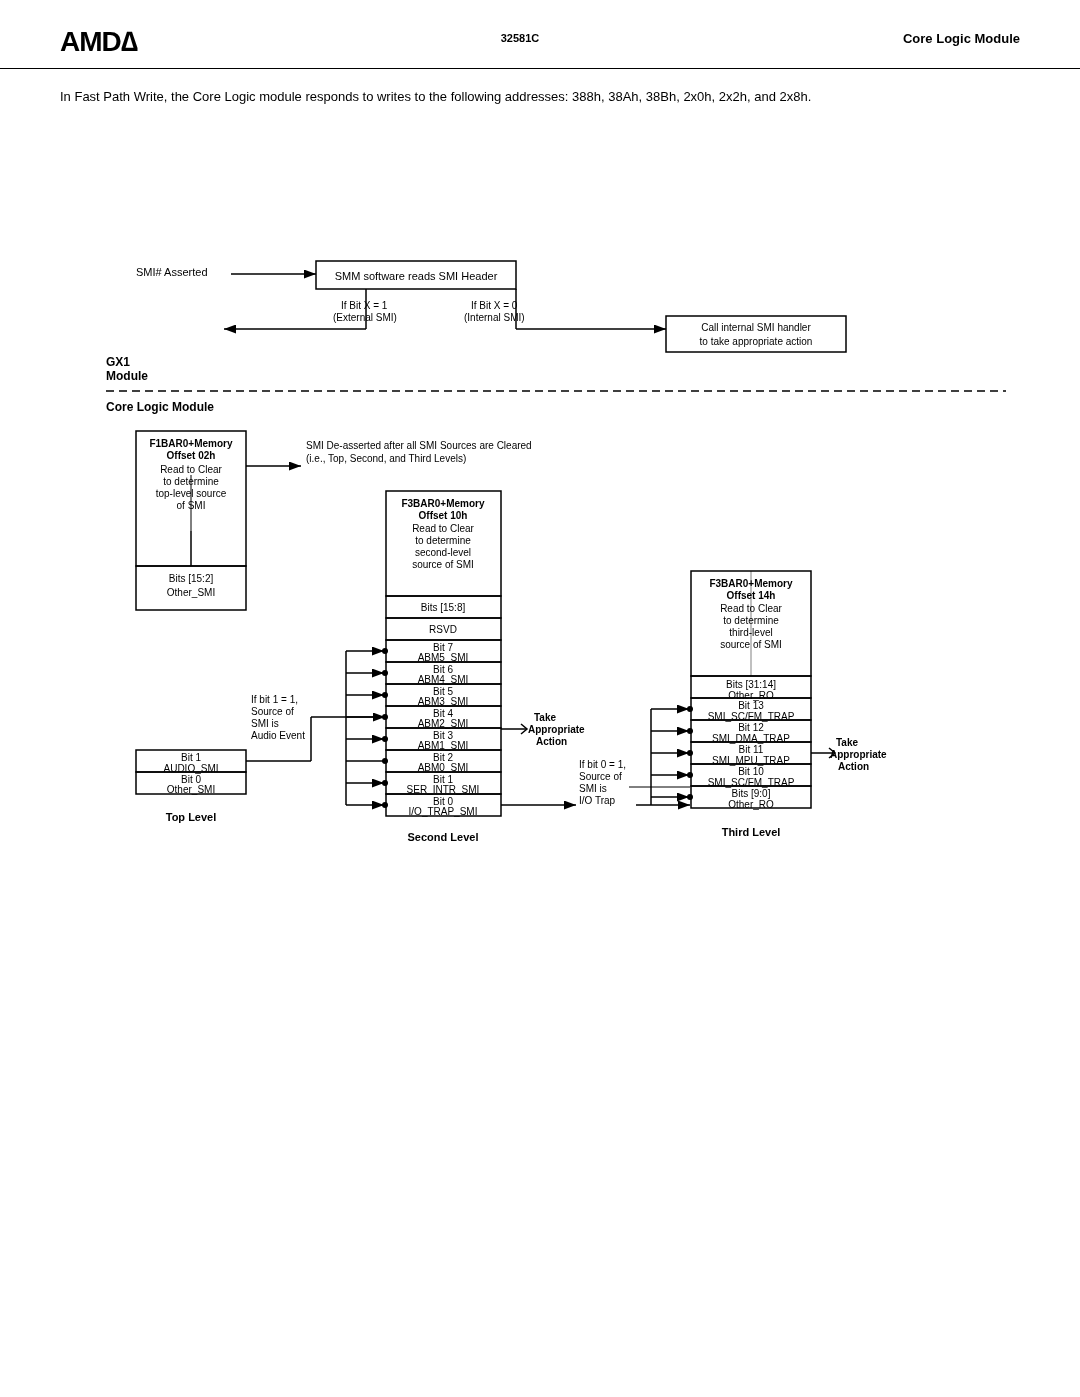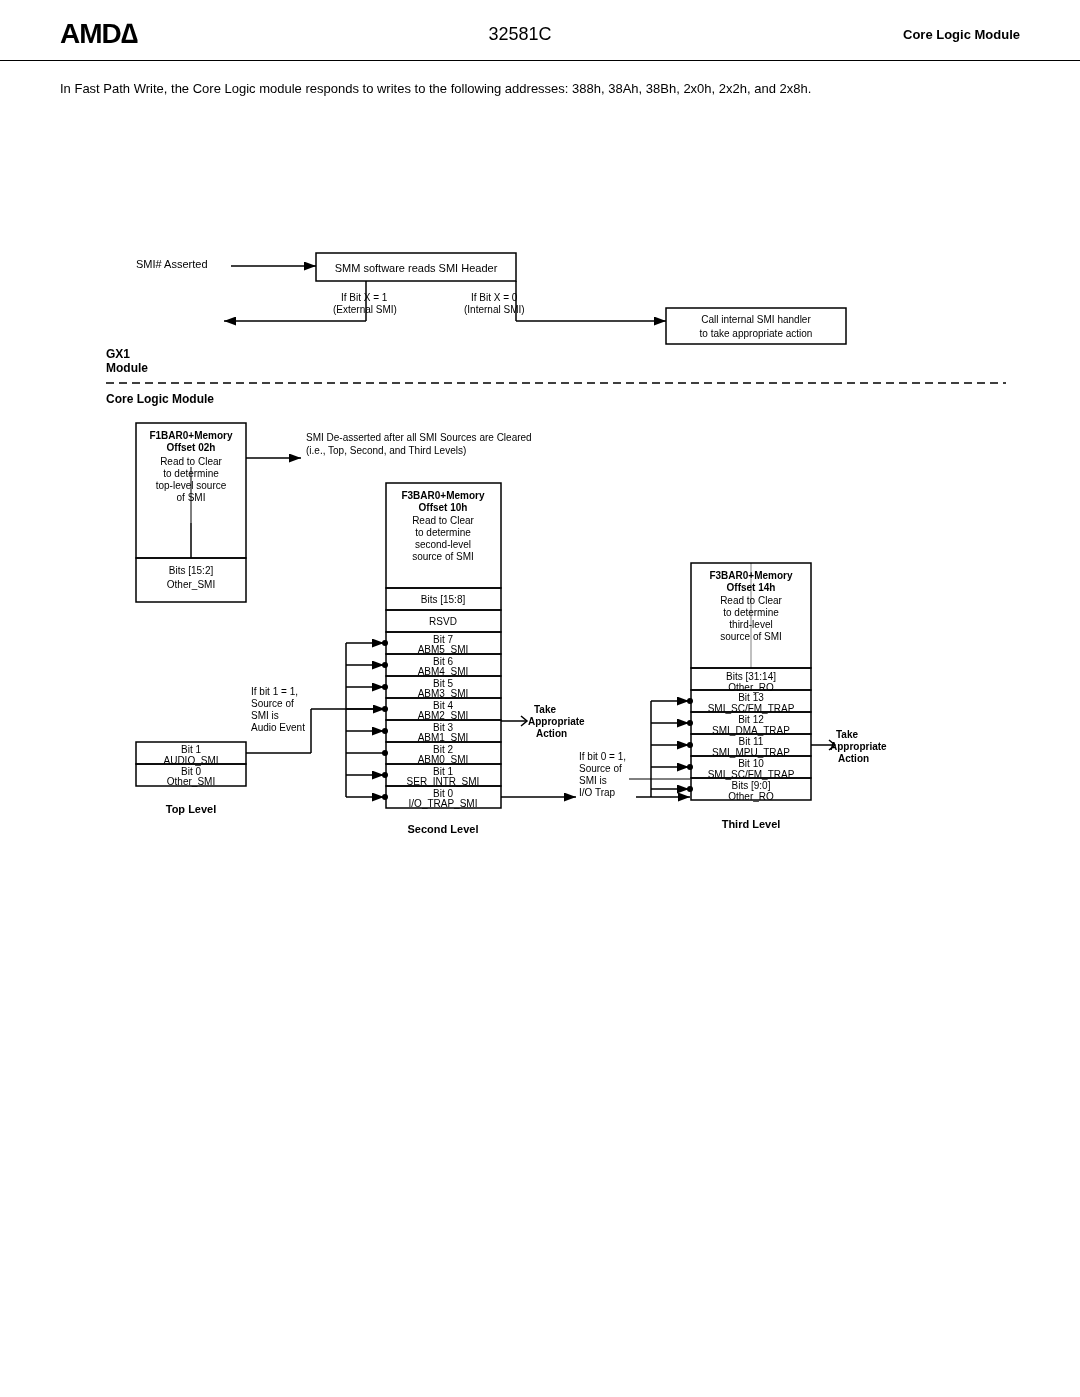--- a/index.html
+++ b/index.html
@@ -19,23 +19,25 @@
       justify-content: space-between;
       align-items: center;
       padding: 18px 60px 10px 60px;
       border-bottom: 1px solid #000;
     }
     .amd-logo {
       font-family: Arial Black, Arial, sans-serif;
       font-weight: 900;
       font-size: 26px;
       letter-spacing: -1px;
+      margin-top: 8px;
     }
     .header-doc-num {
-      font-size: 18px;
+      font-size: 11px;
+      font-weight: bold;
     }
     .header-section-title {
       font-size: 13px;
       font-weight: bold;
     }
 
     
     .page-body {
       padding: 18px 28px 0 60px;
     }

